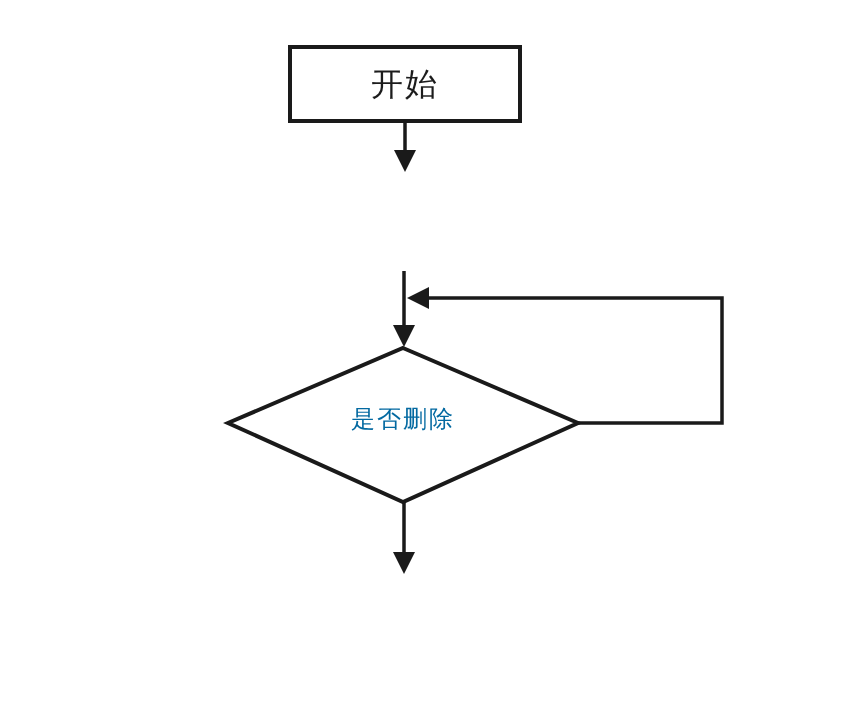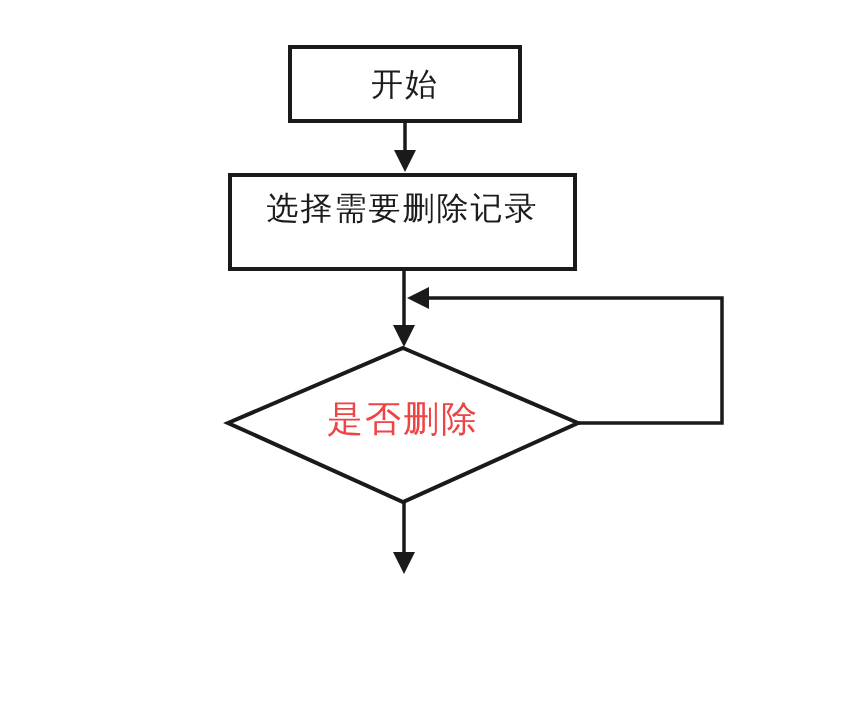--- a/index.html
+++ b/index.html
@@ -55,22 +55,22 @@
     top: 575px;
     width: 240px;
     height: 103px;
     padding-bottom: 28px;
   }
   .decision-label {
     position: absolute;
     left: 403px;
     top: 419px;
     transform: translate(-50%, -50%);
-    color: #ef4444;
-    font-size: 36px;
+    color: #0369a1;
+    font-size: 24px;
     letter-spacing: 2px;
     line-height: 1;
     white-space: nowrap;
   }
 </style>
 </head>
 <body>
 
 <div class="canvas">
 
@@ -88,20 +88,17 @@
     <line x1="404" y1="502" x2="404" y2="554" stroke="#1a1a1a" stroke-width="3.5"></line>
     <polygon points="404,574 393,552 415,552" fill="#1a1a1a"></polygon>
 
     <polygon points="403,348 578,423 403,502 228,423" fill="#ffffff" stroke="#1a1a1a" stroke-width="4"></polygon>
   </svg>
 
   <div class="node node-start">
     <span>开始</span>
   </div>
 
-  <div class="node node-select">
-    <span>选择需要删除记录</span>
-  </div>
 
   <div class="decision-label">是否删除</div>
 
 
 </div>
 
 </body></html>

